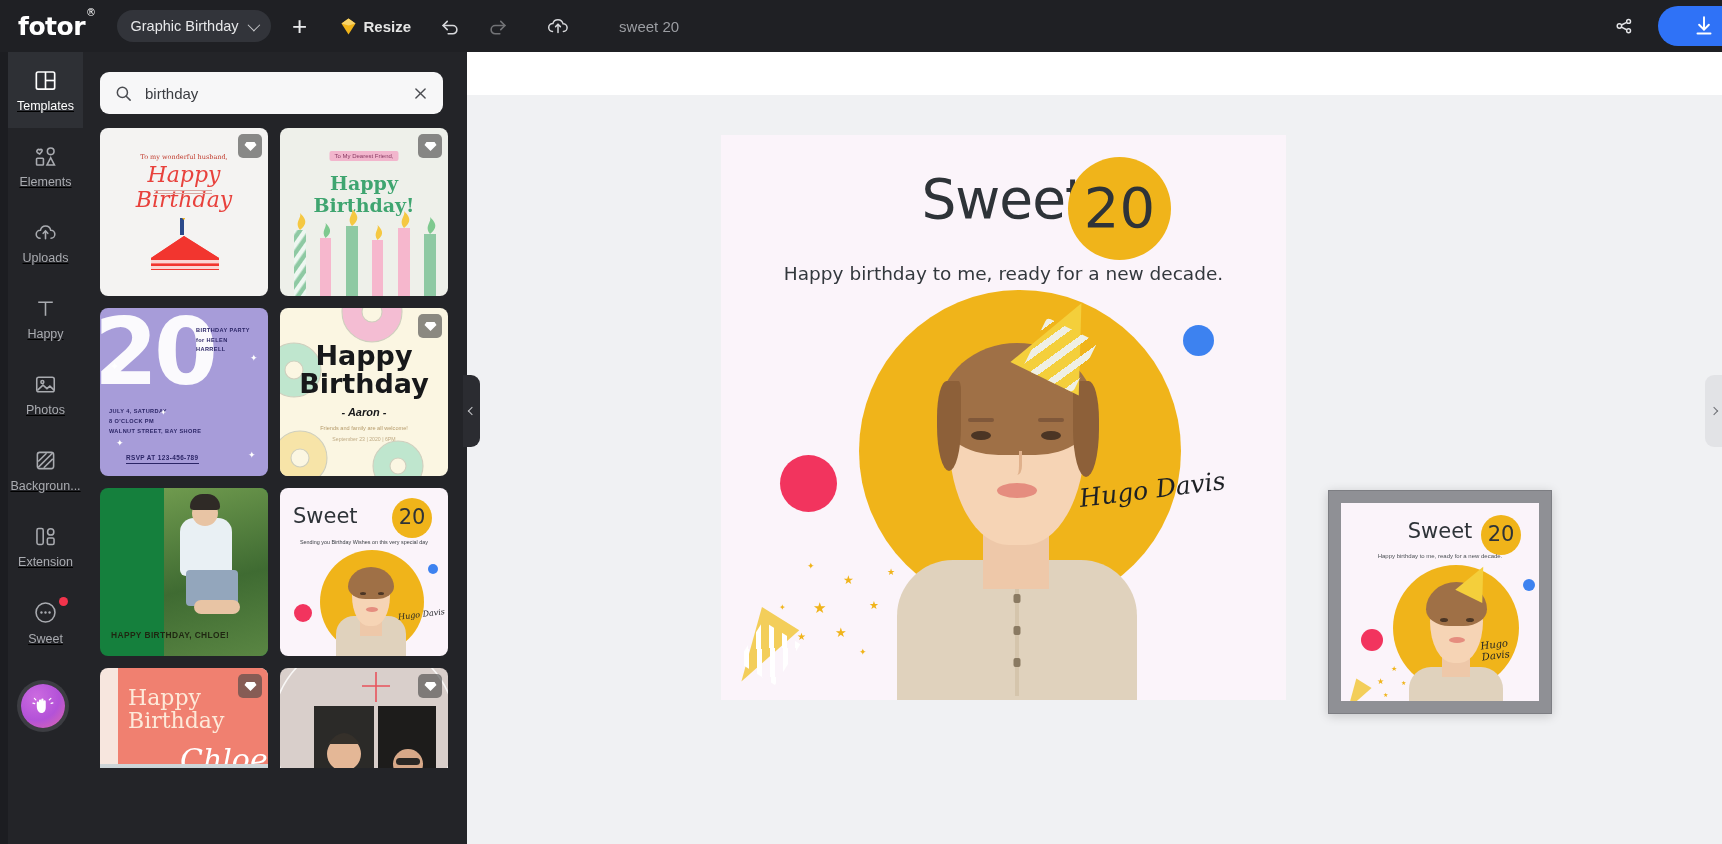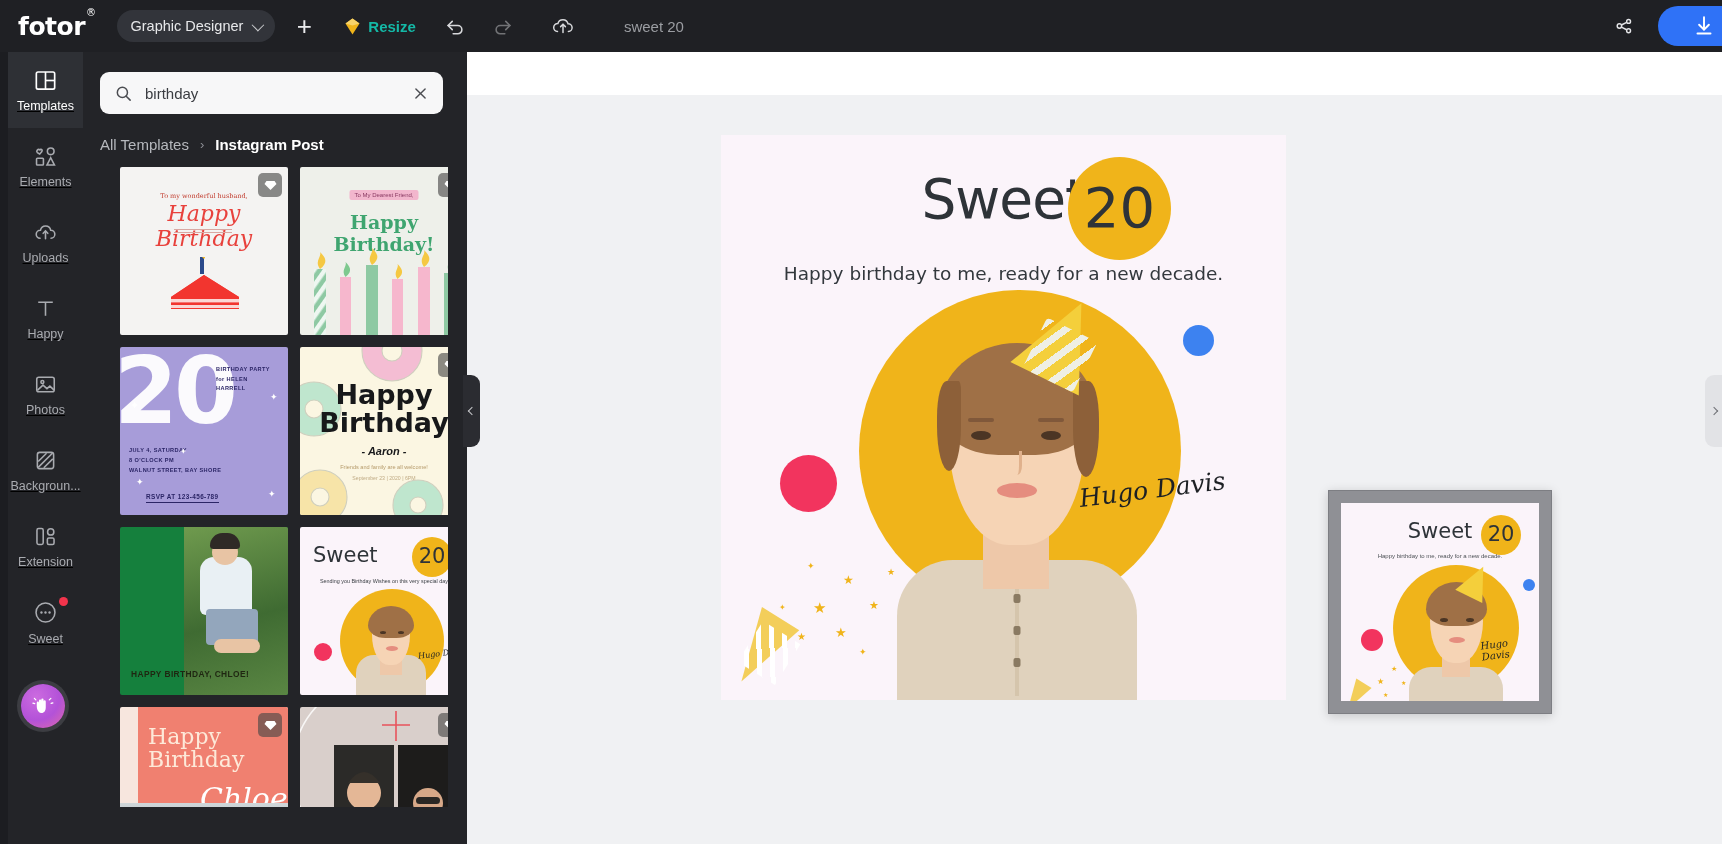--- a/index.html
+++ b/index.html
@@ -34,21 +34,21 @@
   .tb-icon {
     width: 38px; height: 38px; margin-left: 10px; border-radius: 7px;
     display: flex; align-items: center; justify-content: center;
     color: #d7d8db; cursor: pointer;
   }
   .tb-icon.redo svg { opacity: .45; }
   .plus { font-size: 26px; line-height: 1; color: #e9eaec; font-weight: 300; }
   .resize-btn {
     margin-left: 12px; height: 34px; padding: 0 10px; border-radius: 7px;
     display: flex; align-items: center; gap: 8px; cursor: pointer;
-    color: #14b8a6; font-size: 15px; font-weight: 700;
+    color: #e5e5e5; font-size: 15px; font-weight: 700;
   }
   .doc-title {
     margin-left: 42px; color: #9b9da2; font-size: 15px; cursor: text;
   }
   .topbar-right {
     margin-left: auto; display: flex; align-items: center; height: 52px; padding-right: 0;
   }
   .share-ico { width: 44px; height: 44px; display:flex; align-items:center; justify-content:center;
                color:#e3e4e7; cursor:pointer; }
   .dl-btn {
@@ -106,22 +106,22 @@
   .crumbs .c0 { color: #b6b8bd; cursor: pointer; }
   .crumbs .sep { color: #8d8f95; font-size: 13px; }
   .crumbs .c1 { color: #fff; font-weight: 700; cursor: pointer; }
 
   .grid {
     margin: 14px 0 0 25px; width: 348px; height: 640px;
     display: grid; grid-template-columns: 168px 168px; gap: 12px;
     overflow: hidden; align-content: start;
   }
   .thumb {
-    width: 168px; height: 168px; border-radius: 2px; overflow: hidden;
-    position: relative; cursor: pointer; background: #eee; margin-left: 20px;
+    width: 168px; height: 168px; border-radius: 8px; overflow: hidden;
+    position: relative; cursor: pointer; background: #eee;
   }
   .pro-badge {
     position: absolute; right: 6px; top: 6px; width: 24px; height: 24px;
     background: rgba(70,70,70,.62); border-radius: 5px;
     display: flex; align-items: center; justify-content: center; z-index: 3;
   }
   .collapse-handle {
     position: absolute; left: 463px; top: 375px; width: 17px; height: 72px;
     background: #2b2c31; border-radius: 0 9px 9px 0; z-index: 36;
     display: flex; align-items: center; justify-content: center; cursor: pointer;
@@ -287,21 +287,21 @@
 <body>
 
 <div class="app">
 
   <div class="topbar">
     <div class="logo">
       <span>fotor</span><sup>®</sup>
     </div>
 
     <div class="designer-pill">
-      <span>Graphic Designer</span>
+      <span>Graphic Birthday</span>
       <span class="chev"></span>
     </div>
 
     <div class="tb-icon">
       <span class="plus">+</span>
     </div>
 
     <div class="resize-btn">
       <svg width="15" height="17" viewBox="0 0 15 17">
         <polygon points="7.5,0.5 14.5,5.5 7.5,16.5 0.5,5.5" fill="#f0b41a"></polygon>
@@ -446,25 +446,20 @@
       </svg>
       <input class="search-input" type="text" value="birthday" placeholder="Search templates" style="">
       <span class="search-clear">
         <svg width="17" height="17" viewBox="0 0 24 24" stroke="currentColor" stroke-width="2" stroke-linecap="round" fill="none">
           <path d="M5.5 5.5 L18.5 18.5"></path>
             <path d="M18.5 5.5 L5.5 18.5"></path>
         </svg>
       </span>
     </div>
 
-    <div class="crumbs">
-      <span class="c0">All Templates</span>
-      <span class="sep">›</span>
-      <span class="c1">Instagram Post</span>
-    </div>
 
     <div class="grid">
 
       <div class="thumb" style="background:#f4f3f2">
         <div class="pro-badge">
           <svg width="13" height="11" viewBox="0 0 16 13">
               <polygon points="3,1 13,1 15.4,4.6 8,12 0.6,4.6" fill="#fff"></polygon>
             </svg>
         </div>
         <div style="position:absolute;left:0;top:25px;width:100%;text-align:center;font-size:6.5px;color:#c0392b;font-family:'DejaVu Serif',serif">To my wonderful husband,</div>

